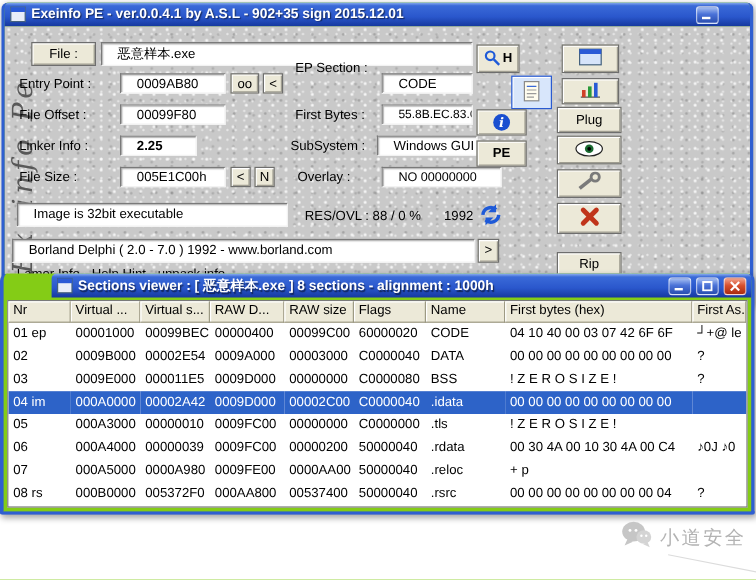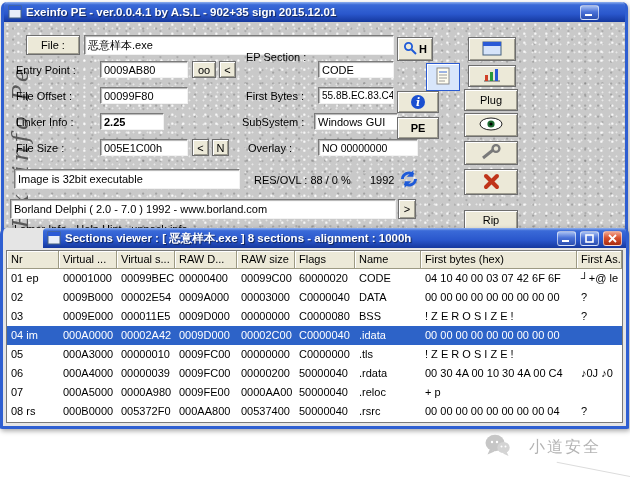--- a/index.html
+++ b/index.html
@@ -1,51 +1,51 @@
 <!DOCTYPE html>
 <html><head>
 <meta charset="utf-8">
 <style>
   * { margin:0; padding:0; box-sizing:border-box; font-family:"Liberation Sans", sans-serif; }
   html,body { width:630px; height:483px; }
   body { position:relative; background:#fff; overflow:hidden; }
 
   
-  .window { position:absolute; border:3px solid #2f5fd1; border-top:0; border-radius:6px 6px 2px 2px; box-shadow:1px 2px 5px rgba(0,0,0,.35); background:#e5e5e5; }
+  .window { position:absolute; border:3px solid #2f5fd1; border-top:0; border-radius:6px 6px 2px 2px; box-shadow:1px 2px 5px rgba(0,0,0,.35); background:#84cc16; }
   .titlebar { height:20px; background:linear-gradient(180deg,#8fb0ee 0%,#3a6ad8 14%,#2a57cc 60%,#15389e 100%); display:flex; align-items:center; padding:0 4px; gap:4px; border-radius:4px 4px 0 0; }
   .title-text { color:#fff; font-size:11.5px; font-weight:bold; text-shadow:1px 1px 1px rgba(0,0,0,.55); white-space:nowrap; overflow:hidden; flex:1; }
   .tb-btn { width:19px; height:15px; border-radius:3px; border:1px solid rgba(255,255,255,.6); display:flex; align-items:center; justify-content:center; background:linear-gradient(180deg,#a8c0f2,#4a72d8 45%,#2a4eb0); flex:none; }
   .tb-btn.close { background:linear-gradient(180deg,#f2a48e,#d8502e 45%,#a82c10); }
   .app-icon { width:14px; height:14px; flex:none; display:flex; }
 
   
   .texture { position:absolute; left:0; top:20px; right:0; bottom:0; background-color:#c9c9c9;
     background-image:
       radial-gradient(circle at 30% 30%, rgba(255,255,255,.85) .5px, transparent 1.8px),
       radial-gradient(circle at 70% 60%, rgba(90,90,90,.35) .5px, transparent 1.6px),
       radial-gradient(circle at 50% 80%, rgba(255,255,255,.55) .5px, transparent 1.4px),
       radial-gradient(circle at 20% 70%, rgba(110,110,110,.32) .5px, transparent 1.6px);
     background-size:11px 9px, 13px 11px, 7px 8px, 17px 13px; overflow:hidden; }
   .vbrand { position:absolute; left:3px; top:206px; transform:rotate(-90deg); transform-origin:0 0;
     font-family:"DejaVu Serif", serif; font-style:italic; font-size:23px; letter-spacing:4px; color:rgba(45,45,45,.72); white-space:nowrap; }
   .lbl { position:absolute; font-size:11px; color:#000; white-space:nowrap; }
-  .field { position:absolute; background:#fff; border:1px solid; border-color:#7a7a7a #f2f2f2 #f2f2f2 #7a7a7a; box-shadow:inset 1px 1px 1px rgba(0,0,0,.3); font-size:11px; line-height:14px; padding:1px 3px; white-space:nowrap; overflow:hidden; color:#000; }
+  .field { position:absolute; background:#fff; border:1px solid; border-color:#7a7a7a #f2f2f2 #f2f2f2 #7a7a7a; box-shadow:inset 1px 1px 1px rgba(0,0,0,.3); font-size:11px; line-height:14px; padding:1px 13px; white-space:nowrap; overflow:hidden; color:#000; }
   .btn { position:absolute; background:#ece9d8; border:1px solid #6e6e6e; box-shadow:inset 1px 1px 0 #fff, inset -1px -1px 0 #9f9d90; font-size:11px; color:#000; display:flex; align-items:center; justify-content:center; gap:2px; cursor:default; white-space:nowrap; }
   .btn.sel { border:1px solid #2a5ad0; background:#d8e6fb; box-shadow:inset 1px 1px 0 #fff; }
   .btn b { font-weight:bold; }
 
   
   .table { position:absolute; left:3px; top:22px; right:3px; bottom:3px; background:#fff; border:1px solid #7a7a7a; overflow:hidden; }
   .grid { display:grid; grid-template-columns:52px 58px 58px 62px 58px 60px 66px 156px 1fr; }
   .th { font-size:11px; line-height:16px; height:18px; padding-left:4px; background:#ece9d8; border-right:1px solid #9d9a84; border-bottom:1px solid #9d9a84; box-shadow:inset 1px 1px 0 #fff; white-space:nowrap; overflow:hidden; }
   .td { padding-left:4px; font-size:11px; line-height:19px; height:19px; white-space:nowrap; overflow:hidden; color:#000; }
   .tr.selected .td { background:#2d63c8; color:#fff; }
 
   
-  .watermark { position:absolute; left:484px; top:433px; display:flex; align-items:center; gap:18px; z-index:5; }
+  .watermark { position:absolute; left:517px; top:433px; display:flex; align-items:center; gap:6px; z-index:5; }
   .wm-text { font-size:16px; color:#b3b3b3; letter-spacing:2px; }
   .deco-line { position:absolute; left:556px; top:470px; width:86px; height:1px; background:#dcdcdc; transform:rotate(11deg); z-index:4; }
 </style>
 </head>
 <body>
 
 <div class="window" style="left:1px; top:2px; width:627px; height:252px; z-index:1;">
   <div class="titlebar">
     <span class="app-icon">
       <svg width="14" height="14">

